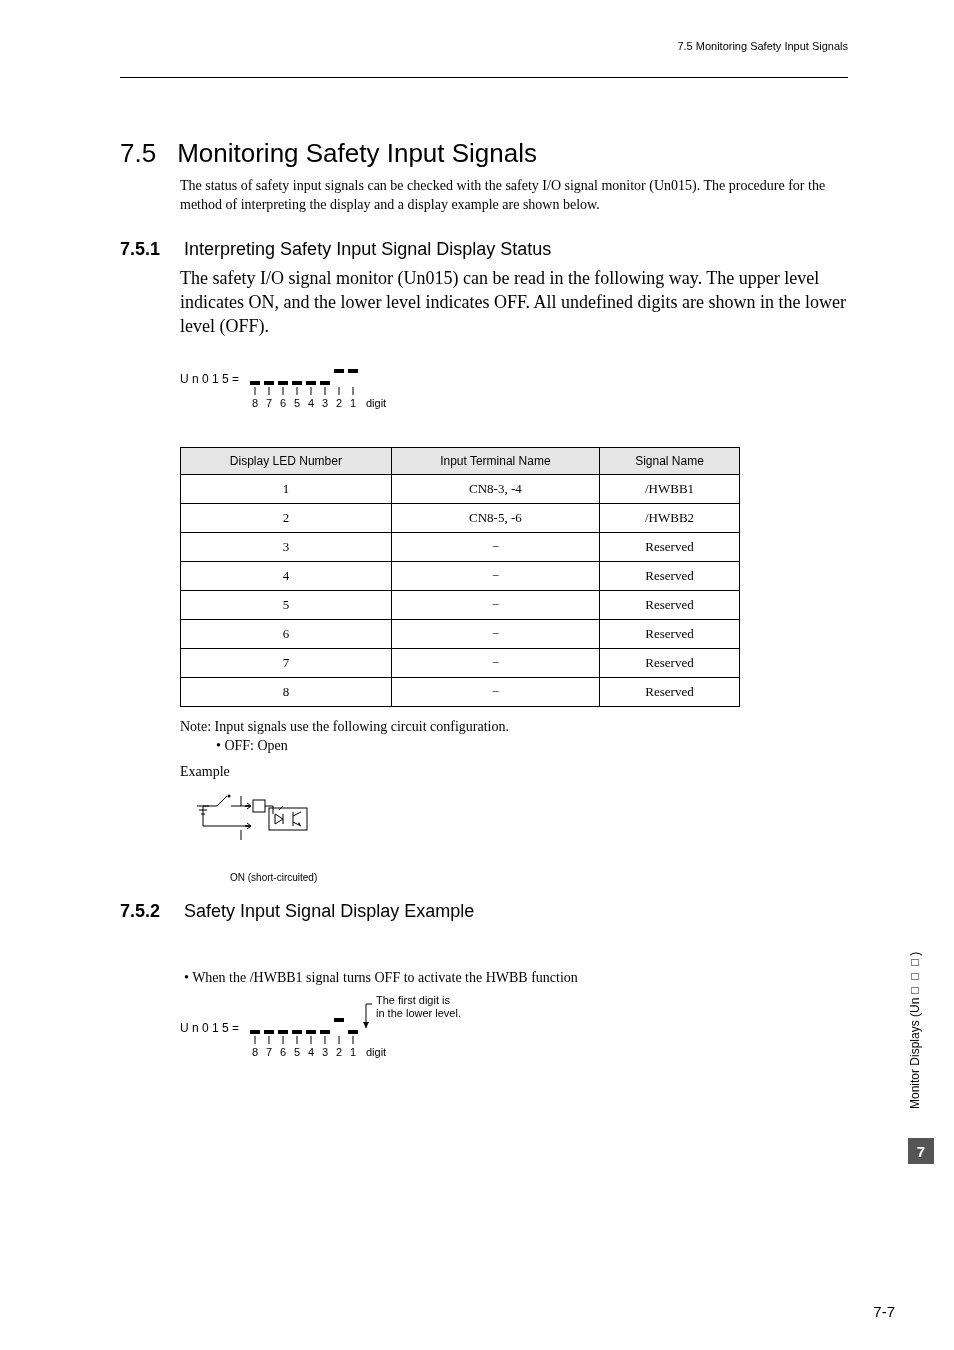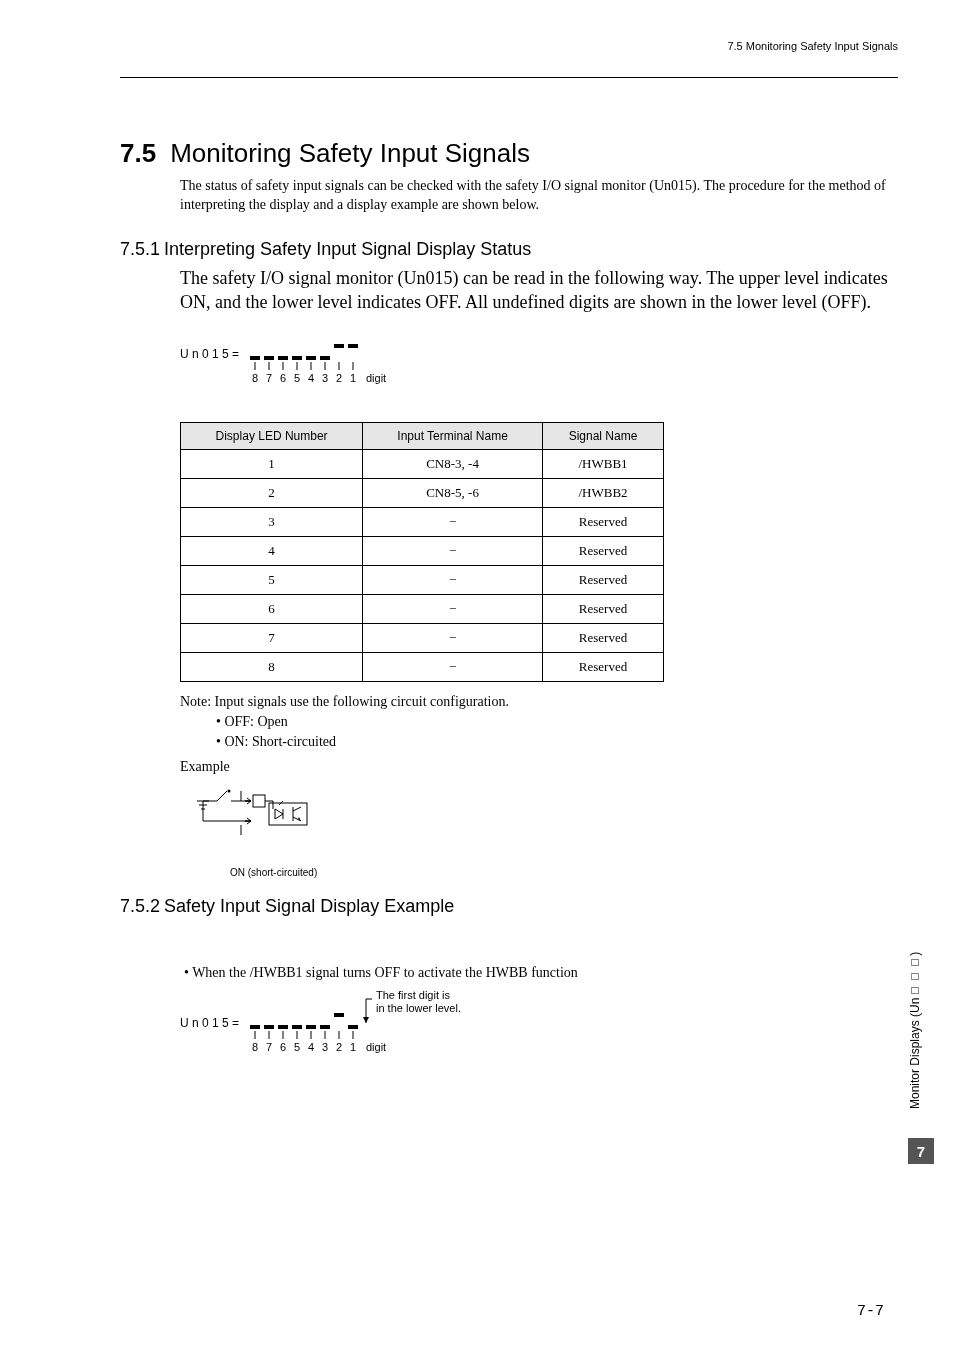--- a/index.html
+++ b/index.html
@@ -6,77 +6,77 @@
     margin: 0;
     padding: 0;
     font-family: "Times New Roman", serif;
     font-size: 14px;
     color: #000;
     background: #fff;
     width: 954px;
     position: relative;
   }
   .page {
-    padding: 40px 56px 40px 120px;
+    padding: 40px 106px 40px 120px;
     min-height: 1270px;
     position: relative;
   }
   .header-line {
     border-top: 1px solid #000;
     margin-top: 25px;
   }
   .header-text {
     font-family: Arial, sans-serif;
     font-size: 11px;
     text-align: right;
     margin-bottom: 2px;
   }
   .section-title {
     font-family: Arial, sans-serif;
     font-size: 26px;
     margin-top: 60px;
     margin-bottom: 8px;
   }
   .section-title .num {
-    font-weight: bold;
-    margin-right: 14px;
+    font-weight: normal;
+    margin-right: 21px;
   }
   .intro-text {
     font-family: "Times New Roman", serif;
     font-size: 14px;
     margin-left: 60px;
     margin-bottom: 24px;
     line-height: 1.35;
   }
   .subsection-title {
     font-family: Arial, sans-serif;
     font-size: 18px;
     margin-top: 18px;
     margin-bottom: 6px;
   }
   .subsection-title .num {
-    font-weight: normal;
-    margin-right: 4px;
+    font-weight: bold;
+    margin-right: 24px;
   }
   .sub-text {
     font-family: "Times New Roman", serif;
     font-size: 18px;
     margin-left: 60px;
     margin-bottom: 14px;
     line-height: 1.35;
   }
   .diagram {
     margin-left: 60px;
     margin-bottom: 30px;
   }
   table.signal-table {
     border-collapse: collapse;
     margin-left: 60px;
     margin-bottom: 10px;
-    width: 484px;
+    width: 560px;
     font-size: 13px;
   }
   table.signal-table th {
     background: #e6e6e6;
     font-family: Arial, sans-serif;
     font-weight: normal;
     font-size: 12px;
     padding: 6px 8px;
     border: 1px solid #000;
     text-align: center;
@@ -141,22 +141,22 @@
     width: 26px;
     height: 26px;
     display: flex;
     align-items: center;
     justify-content: center;
     margin-top: 8px;
   }
   .page-num {
     position: absolute;
     bottom: 30px;
-    right: 70px;
-    font-family: Liberation Mono, monospace;
+    right: 59px;
+    font-family: Liberation Sans, sans-serif;
     font-size: 15px;
   }
 </style>
 </head>
 <body>
 
 <div class="page">
 
   <div class="header-text">7.5  Monitoring Safety Input Signals</div>
   <div class="header-line"></div>
@@ -260,21 +260,20 @@
           <td>Reserved</td>
         </tr>
     </tbody>
   </table>
 
   <div class="note-block">
     <span>Note:</span>
     <span>Input signals use the following circuit configuration.</span>
     <div class="bullets">
       <div>• OFF: Open</div>
-      <div>• ON: Short-circuited</div>
     </div>
   </div>
 
   <div class="example-label">Example</div>
 
   <div class="circuit-diagram">
     <svg width="140" height="56" viewBox="0 0 140 56">
 
       <line x1="8" y1="14" x2="22" y2="14" stroke="#000" stroke-width="1"></line>
       <line x1="22" y1="14" x2="32" y2="4" stroke="#000" stroke-width="1"></line>

